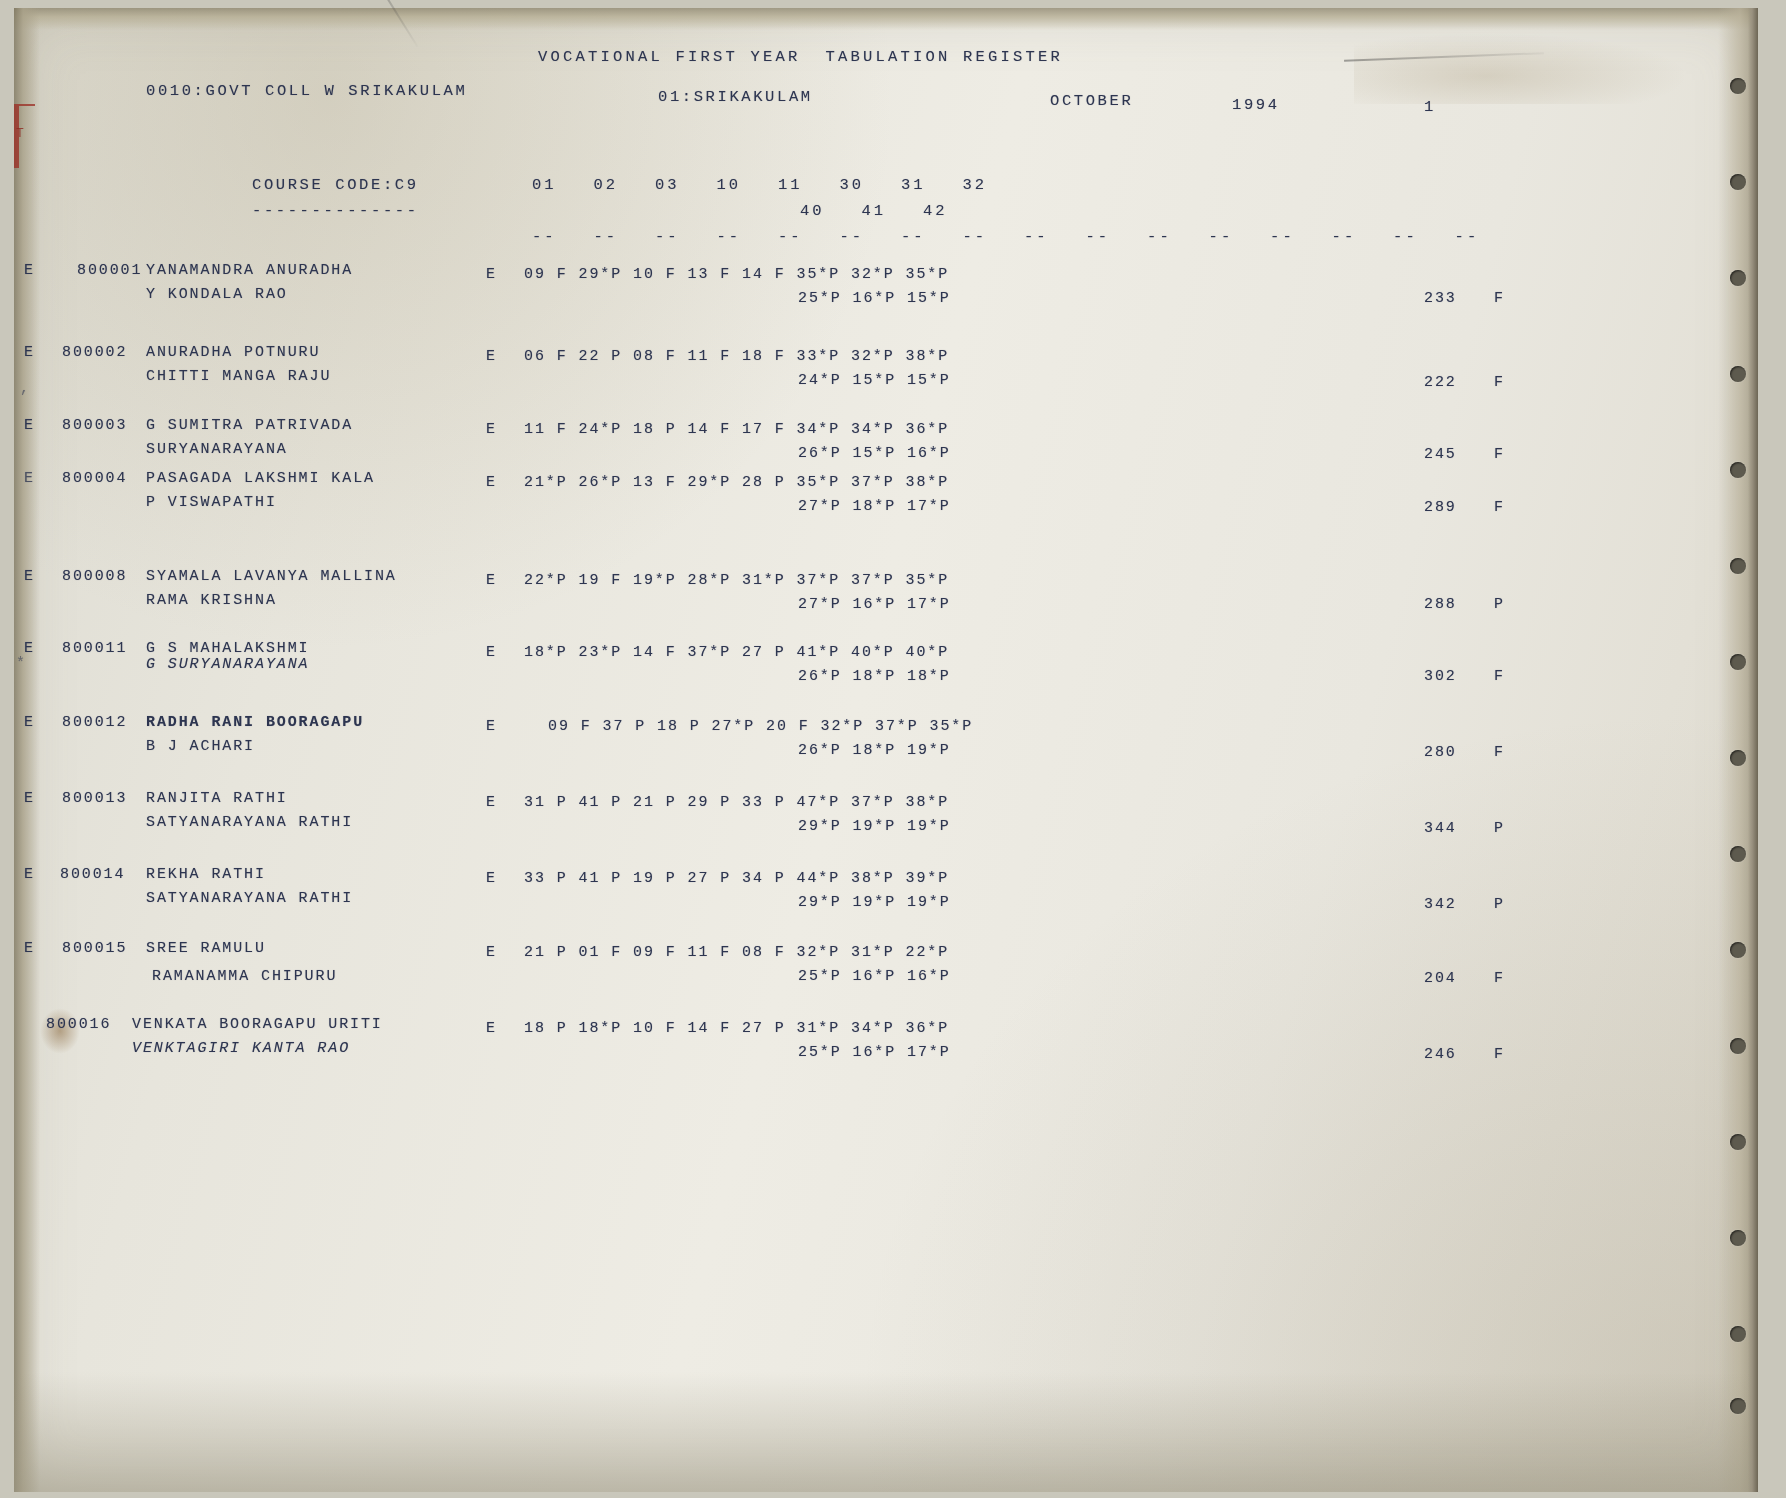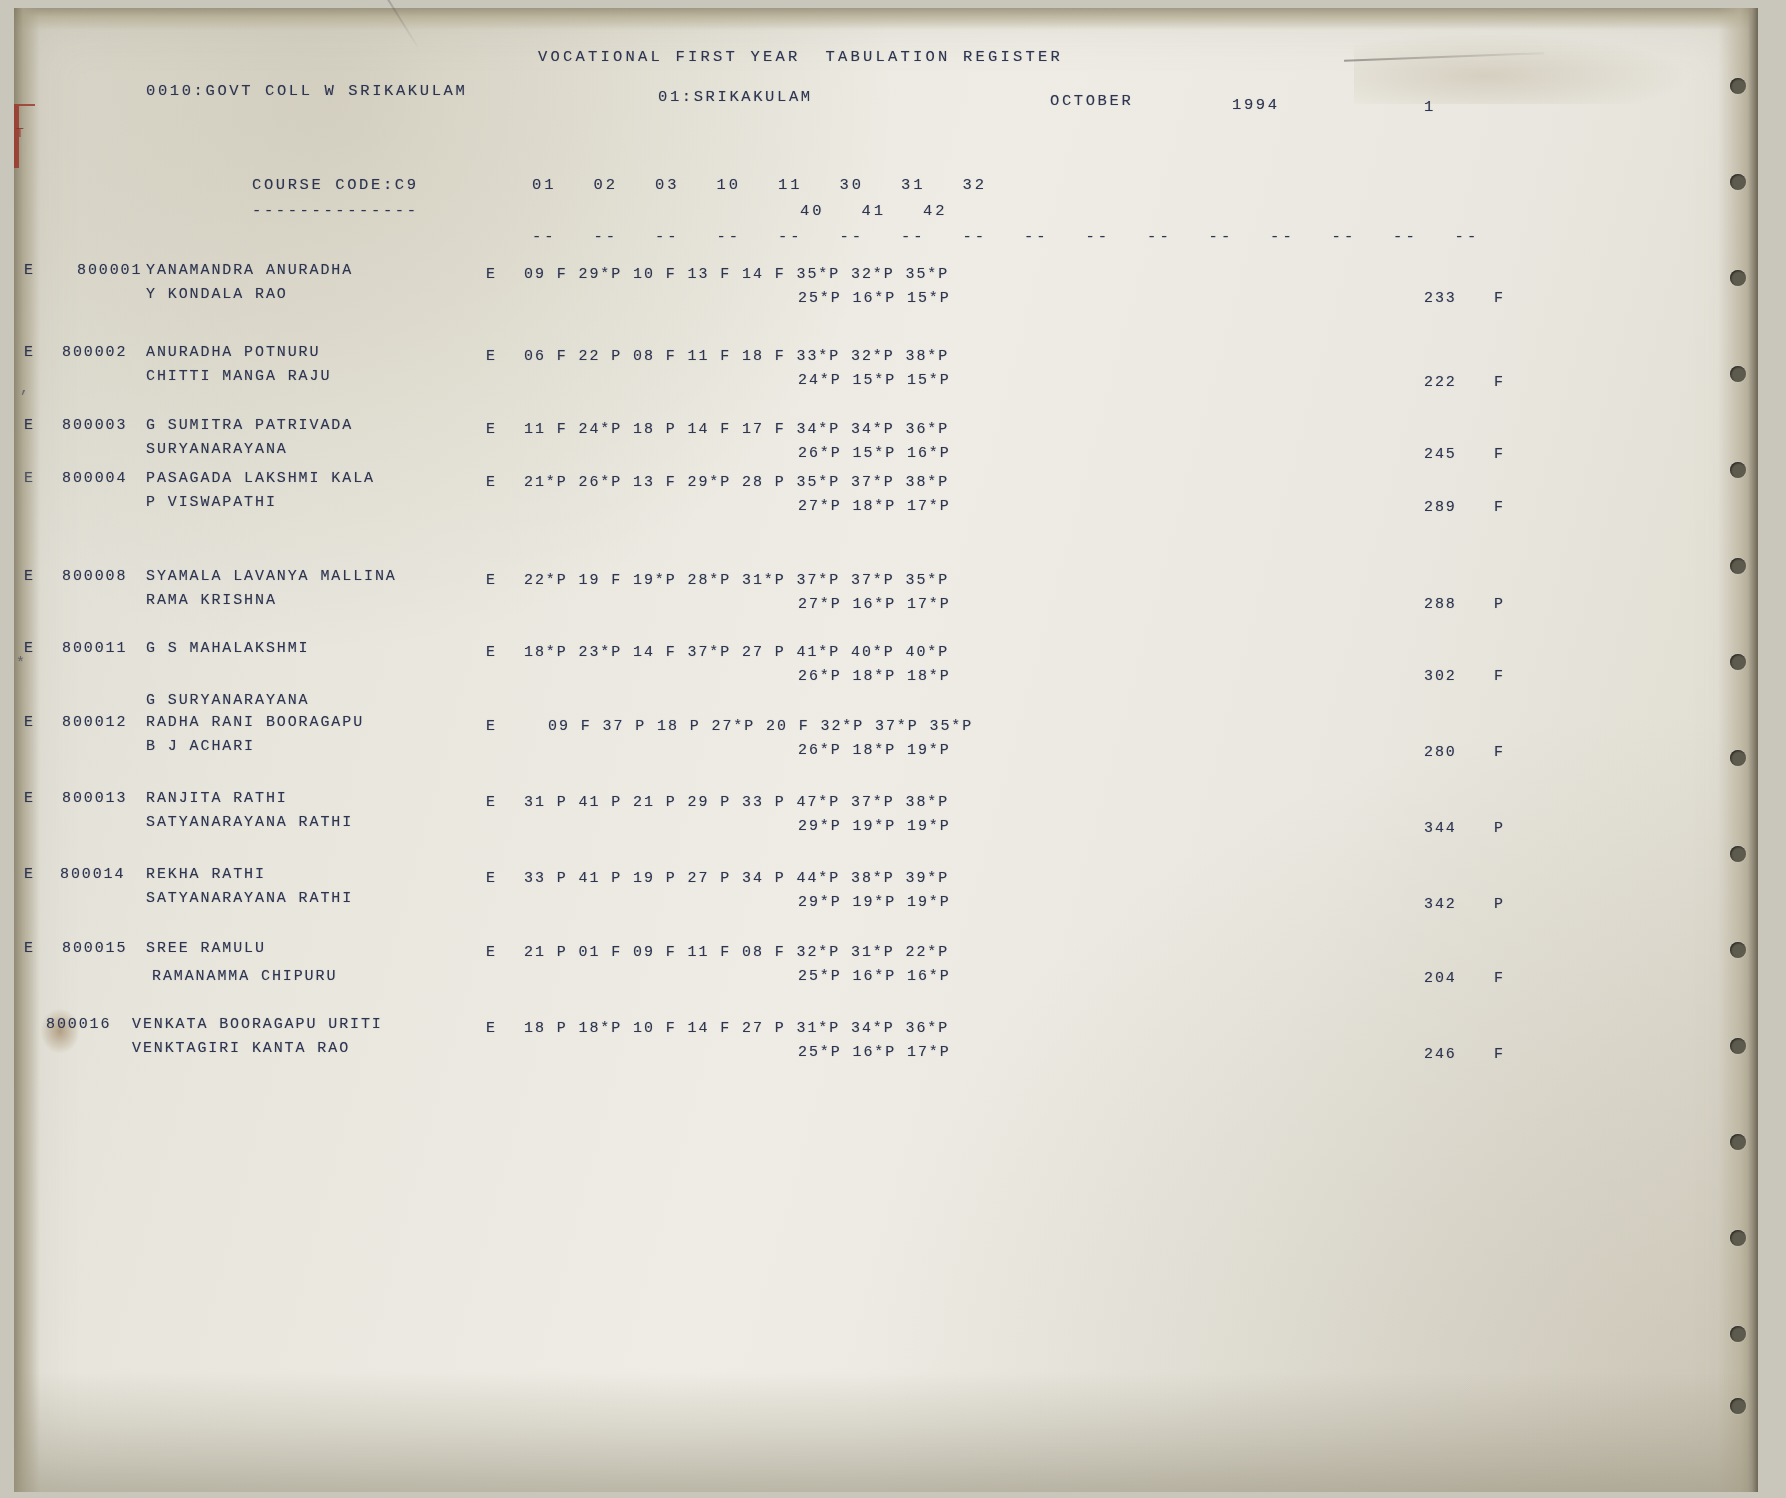--- a/index.html
+++ b/index.html
@@ -213,30 +213,30 @@
   <div class="t small" style="left:146px; top:592px;">RAMA KRISHNA</div>
   <div class="t small" style="left:486px; top:572px;">E</div>
   <div class="t small" style="left:524px; top:572px;">22*P 19 F 19*P 28*P 31*P 37*P 37*P 35*P</div>
   <div class="t small" style="left:798px; top:596px;">27*P 16*P 17*P</div>
   <div class="t small" style="left:1424px; top:596px;">288</div>
   <div class="t small" style="left:1494px; top:596px;">P</div>
 
   <div class="t small" style="left:24px; top:640px;">E</div>
   <div class="t small" style="left:62px; top:640px;">800011</div>
   <div class="t small" style="left:146px; top:640px;">G S MAHALAKSHMI</div>
-  <div class="t small" style="left:146px; top:692px;">G SURYANARAYANA</div>
+  <div class="t small" style="left:146px; top:656px;font-style:italic;">G SURYANARAYANA</div>
   <div class="t small" style="left:486px; top:644px;">E</div>
   <div class="t small" style="left:524px; top:644px;">18*P 23*P 14 F 37*P 27 P 41*P 40*P 40*P</div>
   <div class="t small" style="left:798px; top:668px;">26*P 18*P 18*P</div>
   <div class="t small" style="left:1424px; top:668px;">302</div>
   <div class="t small" style="left:1494px; top:668px;">F</div>
 
   <div class="t small" style="left:24px; top:714px;">E</div>
   <div class="t small" style="left:62px; top:714px;">800012</div>
-  <div class="t small" style="left:146px; top:714px;">RADHA RANI BOORAGAPU</div>
+  <div class="t small" style="left:146px; top:714px;font-weight:bold;">RADHA RANI BOORAGAPU</div>
   <div class="t small" style="left:146px; top:738px;">B J ACHARI</div>
   <div class="t small" style="left:486px; top:718px;">E</div>
   <div class="t small" style="left:524px; top:718px;margin-left:24px;">09 F 37 P 18 P 27*P 20 F 32*P 37*P 35*P</div>
   <div class="t small" style="left:798px; top:742px;">26*P 18*P 19*P</div>
   <div class="t small" style="left:1424px; top:744px;">280</div>
   <div class="t small" style="left:1494px; top:744px;">F</div>
 
   <div class="t small" style="left:24px; top:790px;">E</div>
   <div class="t small" style="left:62px; top:790px;">800013</div>
   <div class="t small" style="left:146px; top:790px;">RANJITA RATHI</div>
@@ -263,21 +263,21 @@
   <div class="t small" style="left:146px; top:928px;margin-top:12px;">SREE RAMULU</div>
   <div class="t small" style="left:486px; top:944px;">E</div>
   <div class="t small" style="left:524px; top:944px;">21 P 01 F 09 F 11 F 08 F 32*P 31*P 22*P</div>
   <div class="t small" style="left:798px; top:968px;">25*P 16*P 16*P</div>
   <div class="t small" style="left:1424px; top:970px;">204</div>
   <div class="t small" style="left:1494px; top:970px;">F</div>
 
   <div class="t small" style="left:24px; top:1016px;"></div>
   <div class="t small" style="left:46px; top:1016px;">800016</div>
   <div class="t small" style="left:132px; top:1016px;">VENKATA BOORAGAPU URITI</div>
-  <div class="t small" style="left:132px; top:1040px;">VENKTAGIRI KANTA RAO</div>
+  <div class="t small" style="left:132px; top:1040px;font-style:italic;">VENKTAGIRI KANTA RAO</div>
   <div class="t small" style="left:486px; top:1020px;">E</div>
   <div class="t small" style="left:524px; top:1020px;">18 P 18*P 10 F 14 F 27 P 31*P 34*P 36*P</div>
   <div class="t small" style="left:798px; top:1044px;">25*P 16*P 17*P</div>
   <div class="t small" style="left:1424px; top:1046px;">246</div>
   <div class="t small" style="left:1494px; top:1046px;">F</div>
 
   <div class="t small fade" style="left:20px; top:380px;">,</div>
   <div class="t small fade" style="left:16px; top:655px;">*</div>
 
 </div>

